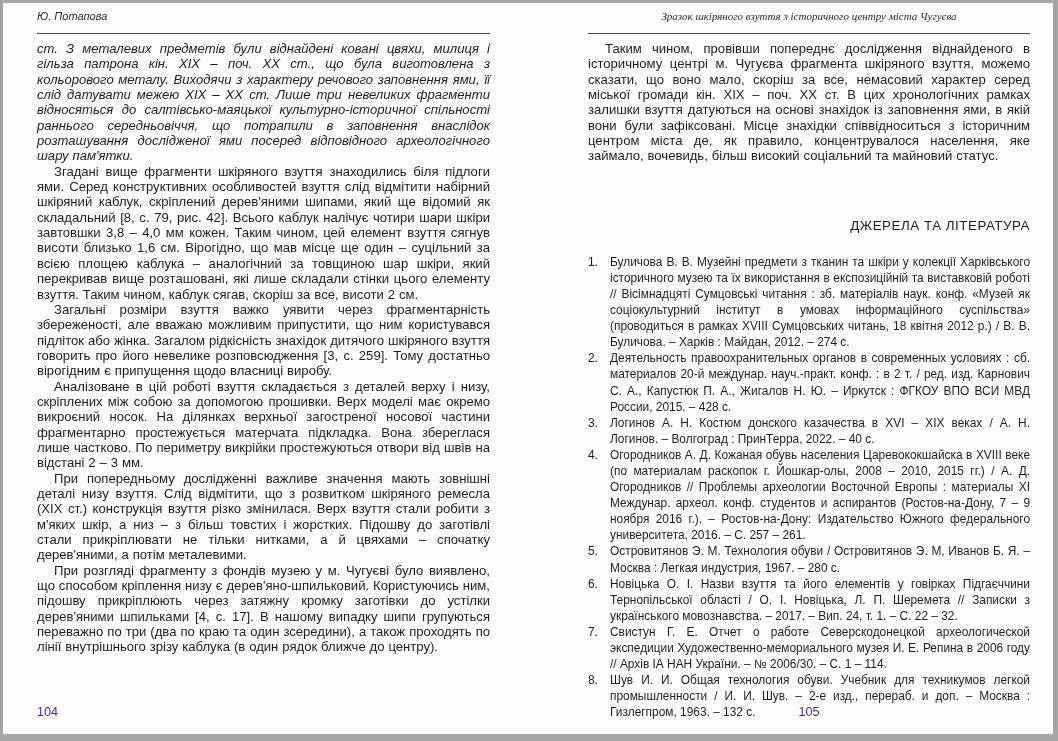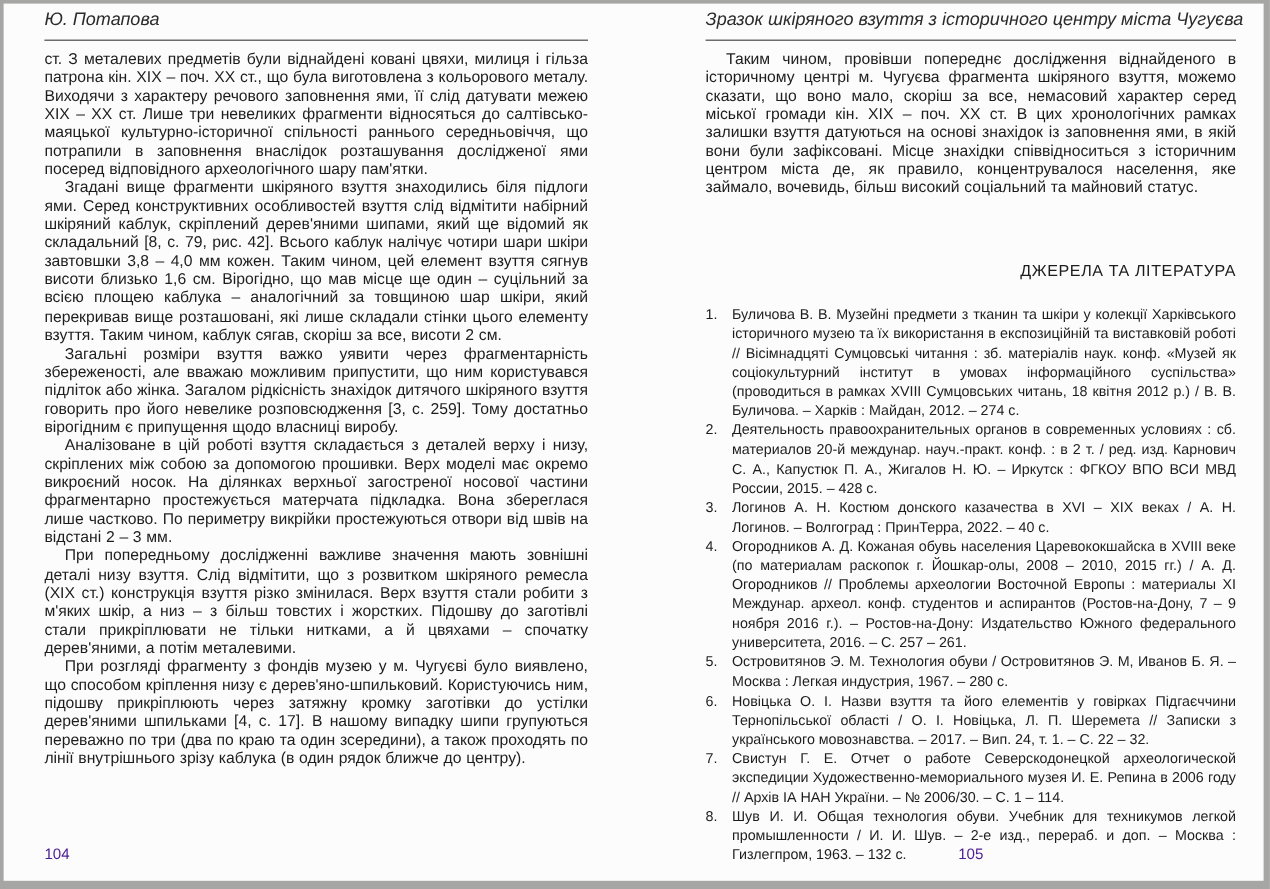--- a/index.html
+++ b/index.html
@@ -2,27 +2,27 @@
 <html lang="uk"><head>
 <meta charset="utf-8">
 <style>
   html,body{margin:0;padding:0;}
   body{background:#8f8f8d;font-family:"Liberation Sans","DejaVu Sans",sans-serif;}
   .screen{position:relative;width:1058px;height:741px;background:#a6a6a4;overflow:hidden;}
   .sheet{position:absolute;left:3px;top:3px;right:5px;bottom:7px;background:#fcfcfc;}
   .col{position:absolute;top:7px;}
   .col-left{left:34px;width:453px;}
   .col-right{left:585px;width:442px;}
-  .running-header{font-size:15px;font-style:italic;color:#2b2b2b;line-height:13px;white-space:nowrap;}
-  .running-header.right{text-align:left;}
+  .running-header{font-size:11px;font-style:italic;color:#2b2b2b;line-height:13px;white-space:nowrap;}
+  .running-header.right{text-align:center;font-family:Liberation Serif, serif;}
   .header-rule{border:none;border-top:1.4px solid #4a4a4a;margin:10px 0 0 0;}
   .body-text{margin-top:7px;}
   .body-text p{margin:0;font-size:13.1px;line-height:15.35px;text-align:justify;
       text-indent:17px;color:#1d1d1d;word-spacing:0.3px;}
-  .body-text p.noindent{text-indent:0;}
+  .body-text p.noindent{text-indent:0;font-style:italic;}
   .refs-heading{margin:54px 0 0 0;text-align:right;font-size:13.4px;font-weight:400;
       letter-spacing:0.5px;color:#1d1d1d;}
   .refs{margin-top:21px;}
   .ref{display:flex;font-size:11.9px;line-height:16.1px;color:#1d1d1d;}
   .ref-num{flex:0 0 22px;}
   .ref-text{flex:1;text-align:justify;}
   .page-number{position:absolute;top:702px;font-size:12.6px;color:#4c1d95;}
   .pn-left{left:34px;}
   .pn-right{left:585px;width:442px;text-align:center;}
 </style>

